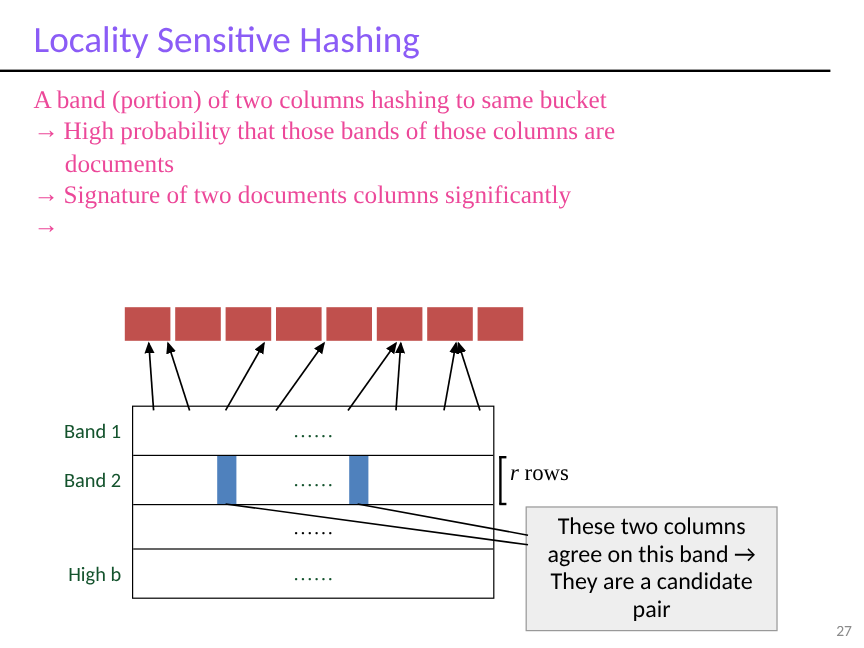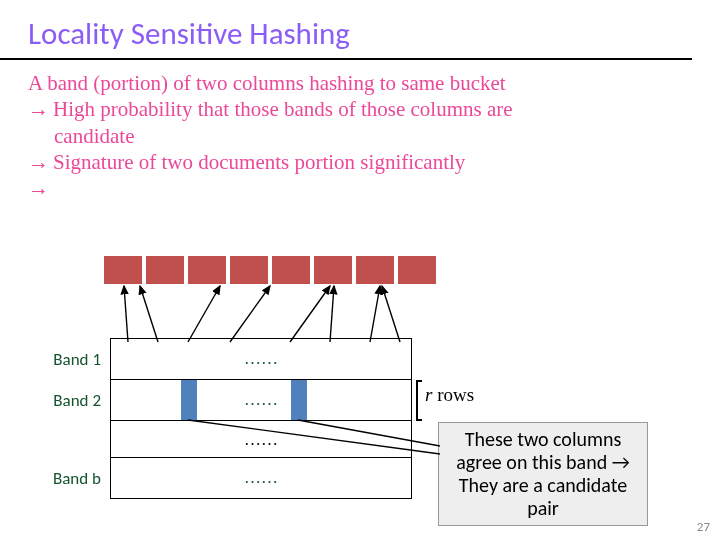--- a/index.html
+++ b/index.html
@@ -145,24 +145,24 @@
 
 <div class="title">Locality Sensitive Hashing</div>
 <div class="title-underline"></div>
 
 <div class="body-text">
   <div>A band (portion) of two columns hashing to same bucket</div>
   <div class="arrow-line">
     <span class="arrow">→</span>
     <span>High probability that those bands of those columns are</span>
   </div>
-  <div class="indent">candidate</div>
+  <div class="indent">documents</div>
   <div class="arrow-line">
     <span class="arrow">→</span>
-    <span>Signature of two documents portion significantly</span>
+    <span>Signature of two documents columns significantly</span>
   </div>
   <div class="arrow-line">
     <span class="arrow">→</span>
   </div>
 </div>
 
 <div class="diagram">
 
   <div class="buckets">
     <div class="bucket"></div>
@@ -199,21 +199,21 @@
     <div class="band">
       <span class="band-label">Band 2</span>
       <div class="col-highlight" style="left:70px"></div>
       <div class="col-highlight" style="left:180px"></div>
       <span class="dots">……</span>
     </div>
     <div class="gap-band">
       <span class="dots">……</span>
     </div>
     <div class="band" style="border-bottom:none">
-      <span class="band-label">Band b</span>
+      <span class="band-label">High b</span>
       <span class="dots">……</span>
     </div>
   </div>
 
   <div class="vbar" style="left:336px; top:124px; height:40px;"></div>
   <div class="vbar" style="left:336px; top:124px; height:1.5px; width:6px;"></div>
   <div class="vbar" style="left:336px; top:163px; height:1.5px; width:6px;"></div>
 
   <div class="rrows">
     <span>r</span><span class="nonitalic"> rows</span>

